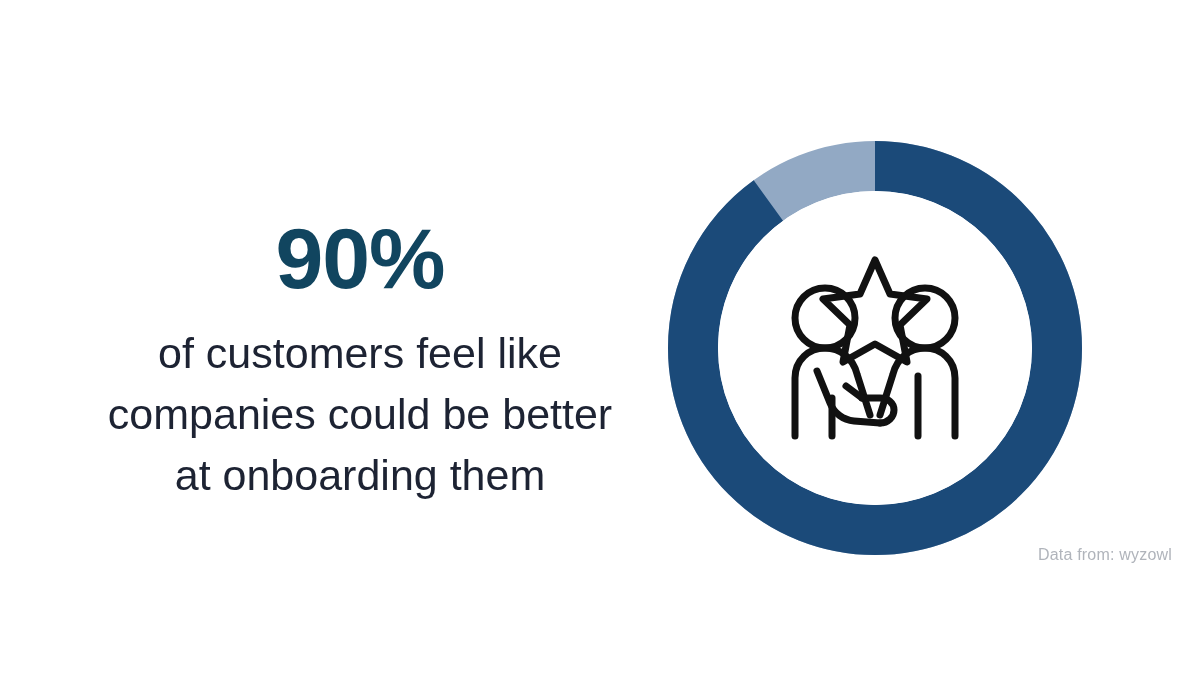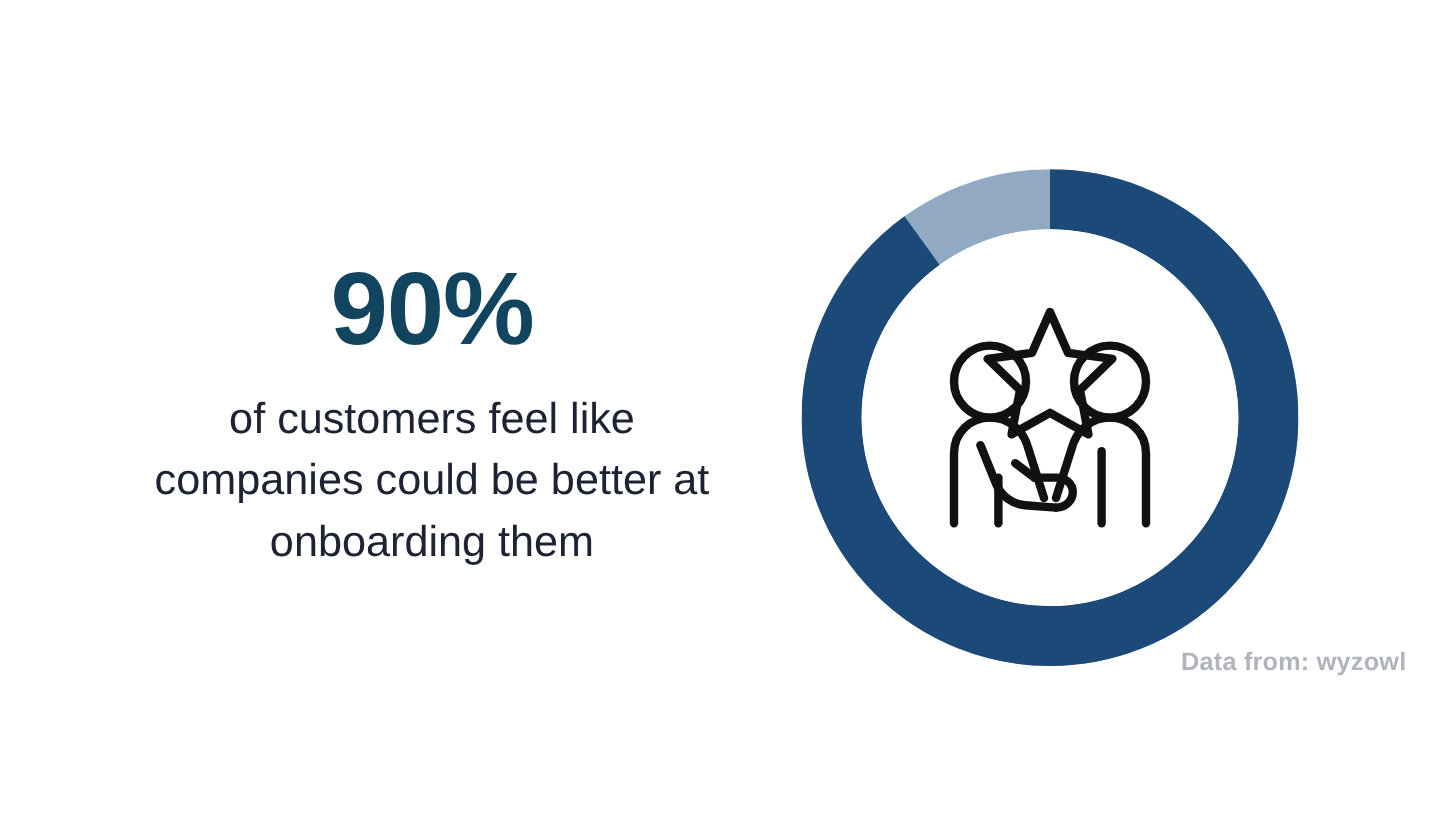--- a/index.html
+++ b/index.html
@@ -33,21 +33,21 @@
     font-family: "Liberation Sans", sans-serif;
     font-size: 86px;
     font-weight: 700;
     letter-spacing: -1px;
     line-height: 1.0;
     color: #11455f;
     margin: 0 0 22px 0;
   }
   .stat-caption {
     font-family: "Liberation Sans", sans-serif;
-    font-size: 36px;
+    font-size: 43px;
     font-weight: 400;
     line-height: 1.42;
     color: #1d2333;
     margin: 0;
     padding: 0 40px;
   }
 
   
   .donut-wrap {
     position: absolute;
@@ -76,22 +76,22 @@
     width: 210px;
     height: 200px;
   }
 
   
   .source-note {
     position: absolute;
     right: 28px;
     bottom: 28px;
     font-family: "Liberation Sans", sans-serif;
-    font-size: 21px;
-    font-weight: 700;
+    font-size: 16px;
+    font-weight: 400;
     color: #b0b4bb;
     letter-spacing: 0.2px;
   }
 </style>
 </head>
 <body style="background: rgb(255, 255, 255);">
 
 <div id="infographic" style="background: rgb(255, 255, 255);">
 
   <div class="stat-block">

